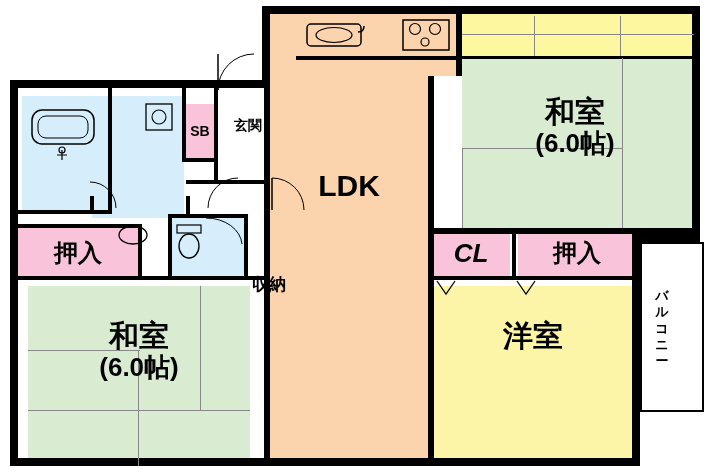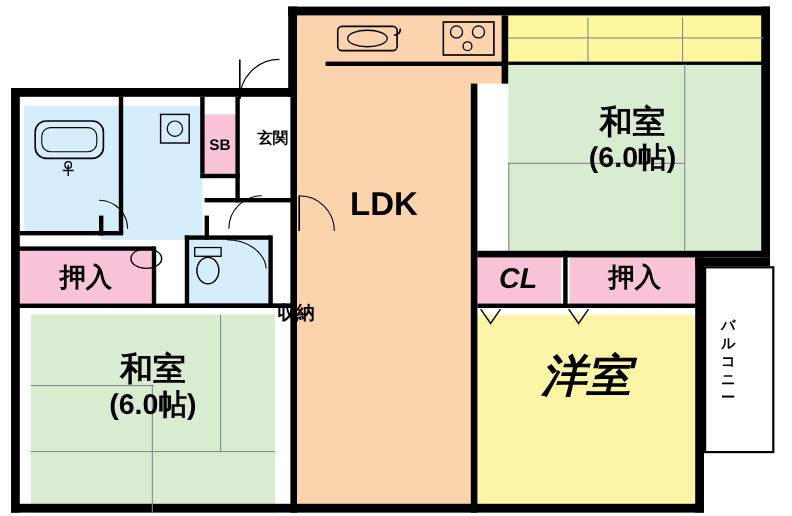--- a/index.html
+++ b/index.html
@@ -140,21 +140,21 @@
   <div class="lbl" style="left:276px;top:170px;width:146px;">
     <div style="font-size:30px;">LDK</div>
   </div>
 
   <div class="lbl" style="left:56px;top:320px;width:166px;">
     <div style="font-size:30px;">和室</div>
     <div style="font-size:26px;margin-top:2px;">(6.0帖)</div>
   </div>
 
   <div class="lbl" style="left:450px;top:320px;width:166px;">
-    <div style="font-size:41px;font-style:italic;">洋室</div>
+    <div style="font-size:30px;">洋室</div>
   </div>
 
   <div class="lbl" style="left:18px;top:240px;width:120px;font-size:24px;">押入</div>
   <div class="lbl" style="left:518px;top:240px;width:118px;font-size:24px;">押入</div>
   <div class="lbl" style="left:432px;top:240px;width:78px;font-size:26px;font-style:italic;">CL</div>
   <div class="lbl" style="left:252px;top:228px;width:34px;font-size:17px;line-height:1.25;word-break:break-all;margin-top:46px;">収納</div>
   <div class="lbl" style="left:184px;top:124px;width:32px;font-size:14px;">SB</div>
 
   <div class="lbl" style="left:224px;top:118px;width:48px;font-size:14px;">玄関</div>
 

